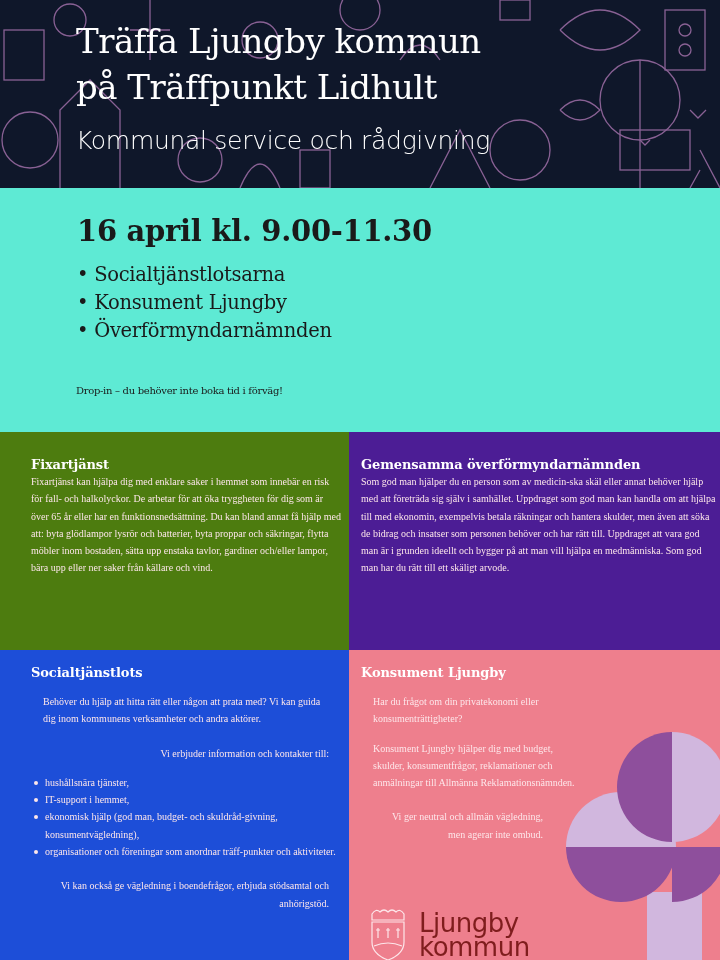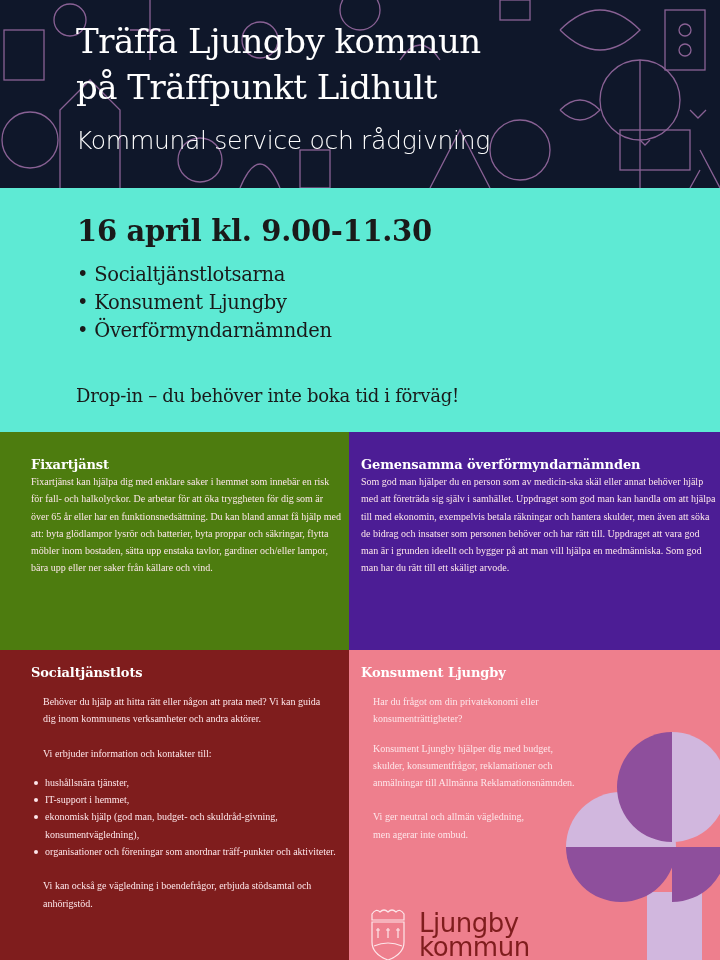--- a/index.html
+++ b/index.html
@@ -29,45 +29,45 @@
       font-size: 29px; color: #1a1a1a; letter-spacing: -0.3px;
     }
     .services { position: absolute; left: 77px; top: 73px; list-style: none; }
     .services li {
       font-family: "DejaVu Serif", serif; font-size: 19.5px; color: #1a1a1a;
       line-height: 28px; letter-spacing: -0.3px;
     }
     .services li::before { content: "\2022"; margin-right: 6px; }
     .dropin {
       position: absolute; left: 76px; top: 197px;
-      font-family: "DejaVu Serif", serif; font-size: 18px; color: #1a1a1a;
+      font-family: "DejaVu Serif", serif; font-size: 10px; color: #1a1a1a;
       letter-spacing: -0.3px;
     }
 
     .panel { position: absolute; overflow: hidden; }
     .panel .ptitle {
       font-family: "DejaVu Serif", serif; font-weight: bold; color: #ffffff;
       font-size: 13px; line-height: 17px; letter-spacing: -0.1px;
     }
     .panel .ptext {
       font-family: Liberation Serif, serif; color: #fde6ea;
       font-size: 10px; line-height: 17.3px;
     }
     .panel .ptext p { margin: 12px; }
-    .panel .ptext p.gap { margin-top: 17px; }
+    .panel .ptext p.gap { margin-top: 17px; text-align: right; }
     .panel ul.bul { list-style: none; margin: 0; padding: 0; }
     .panel ul.bul li { position: relative; padding-left: 14px; }
     .panel ul.bul li::before {
       content: ""; position: absolute; left: 3px; top: 7px;
       width: 4px; height: 4px; border-radius: 50%; background: #fde6ea;
     }
 
     .p-fix { left: 0; top: 432px; width: 349px; height: 218px; background: #4d7c0f; }
     .p-gem { left: 349px; top: 432px; width: 421px; height: 218px; background: #4c1d95; }
-    .p-soc { left: 0; top: 650px; width: 349px; height: 310px; background: #7f1d1d; }
+    .p-soc { left: 0; top: 650px; width: 349px; height: 310px; background: #1d4ed8; }
     .p-kon { left: 349px; top: 650px; width: 371px; height: 310px; background: #ee7f8d; }
 
     .p-fix .inner { position: absolute; left: 31px; top: 24px; width: 310px; }
     .p-gem .inner { position: absolute; left: 12px; top: 24px; width: 355px; }
     .p-soc .inner { position: absolute; left: 31px; top: 14px; width: 310px; }
     .p-kon .inner { position: absolute; left: 12px; top: 14px; width: 330px; }
 
     .flower { position: absolute; left: 213px; top: 82px; }
 
     .logo { position: absolute; left: 17px; top: 258px; width: 180px; height: 52px; }

